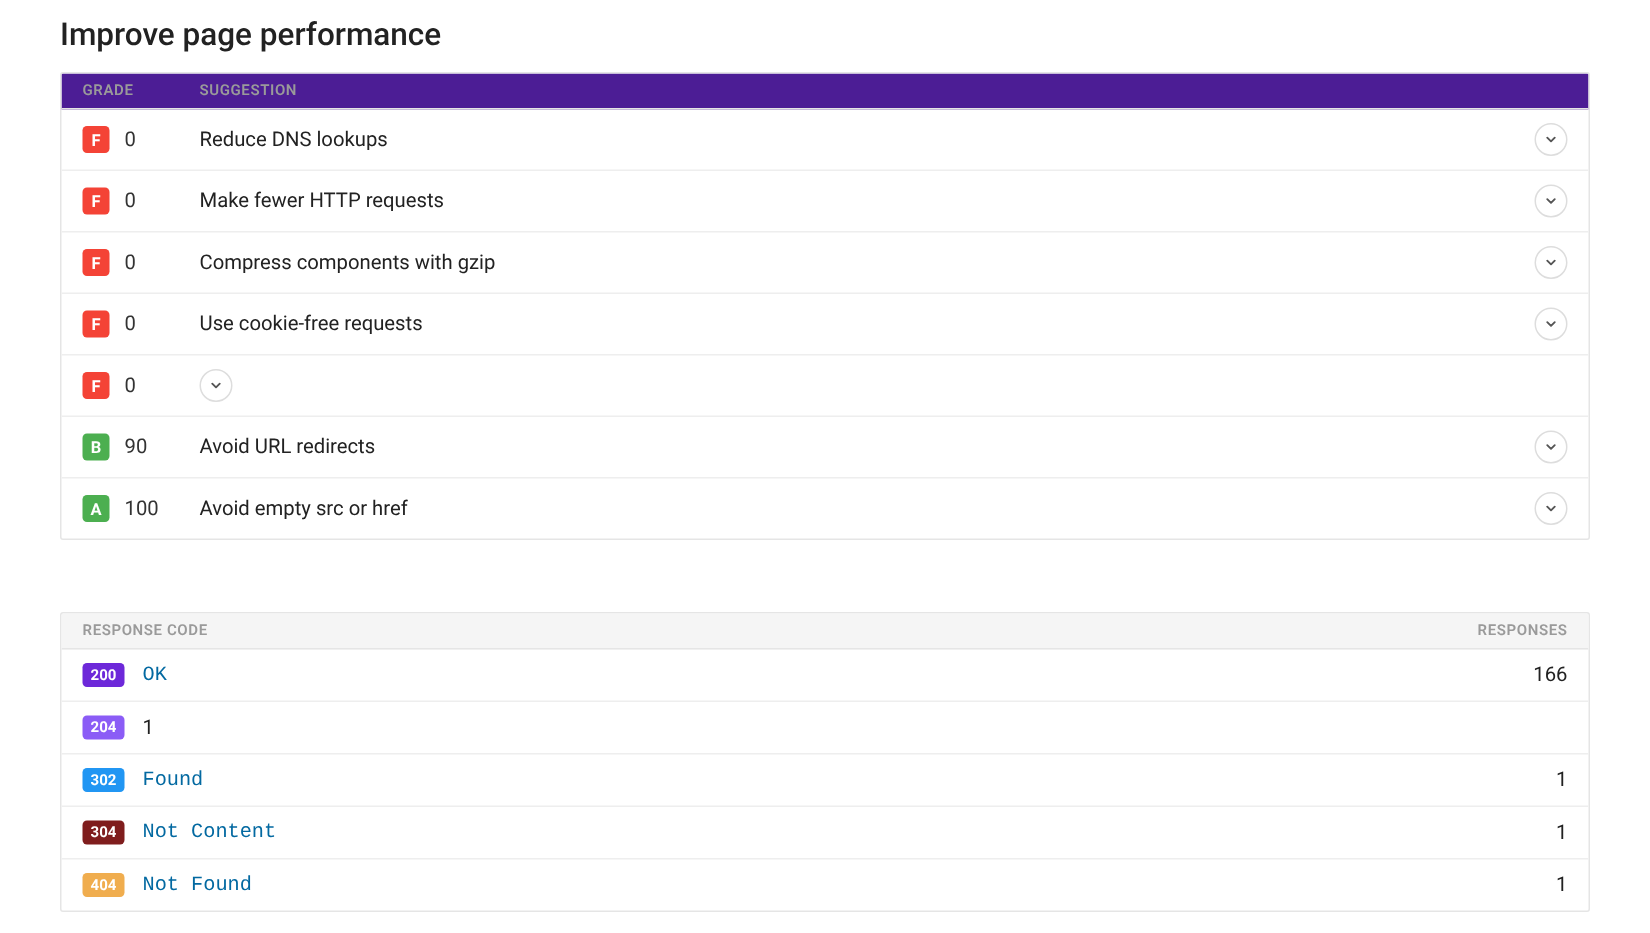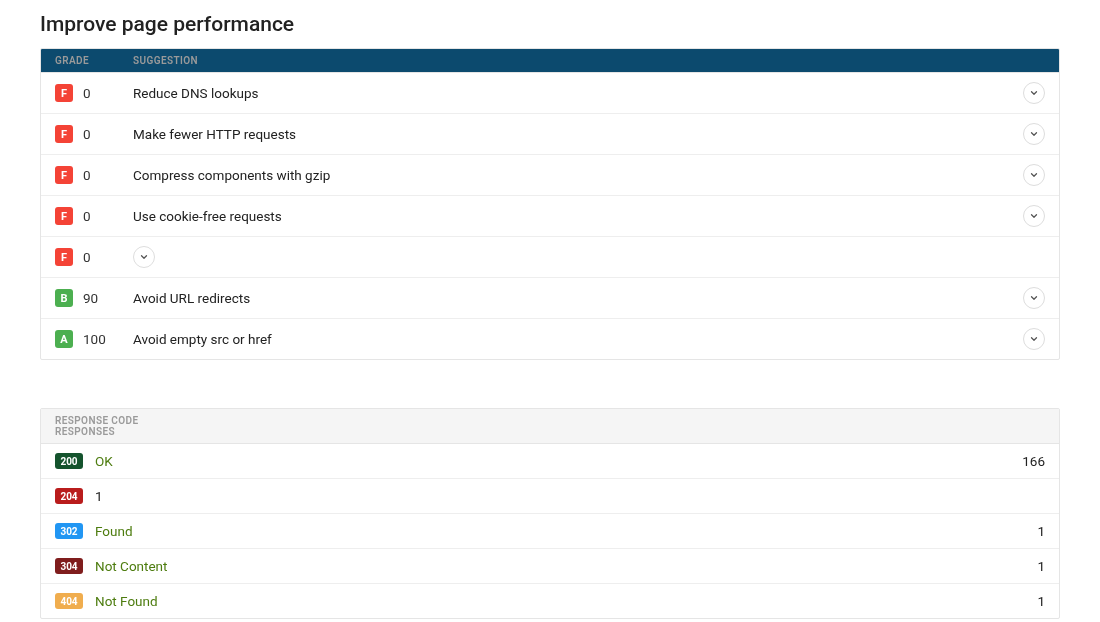--- a/index.html
+++ b/index.html
@@ -17,21 +17,21 @@
       margin-bottom: 12px;
       margin-top: 0;
     }
     .panel {
       border: 1px solid #e5e5e5;
       border-radius: 2px;
       overflow: hidden;
     }
     .panel-header {
       display: flex;
-      background: #0c4a6e;
+      background: #4c1d95;
       border-bottom: 1px solid #e5e5e5;
       padding: 6px 14px;
       font-size: 10px;
       font-weight: 600;
       letter-spacing: 0.4px;
       color: #9a9a9a;
       justify-content: space-between;
     }
     .col-grade { width: 78px; }
     .col-suggestion { flex: 1; }
@@ -82,21 +82,20 @@
     .section2 { margin-top: 48px; }
     .resp-header {
       display: flex;
       background: #f5f5f5;
       border-bottom: 1px solid #e5e5e5;
       padding: 6px 14px;
       font-size: 10px;
       font-weight: 600;
       letter-spacing: 0.4px;
       color: #9a9a9a;
-      flex-direction: column;
     }
     .resp-header .left { flex: 1; }
     .resp-header .right { }
     .resp-row {
       display: flex;
       align-items: center;
       border-bottom: 1px solid #eee;
       padding: 9px 14px;
       font-size: 13.5px;
     }
@@ -107,26 +106,26 @@
       justify-content: center;
       min-width: 28px;
       height: 16px;
       padding: 0 4px;
       border-radius: 3px;
       color: #fff;
       font-size: 10px;
       font-weight: 700;
       margin-right: 12px;
     }
-    .code-200 { background: #14532d; }
-    .code-204 { background: #b91c1c; }
+    .code-200 { background: #6d28d9; }
+    .code-204 { background: #8b5cf6; }
     .code-302 { background: #2196f3; text-align: right; }
     .code-304 { background: #7f1d1d; }
     .code-404 { background: #f0ad4e; }
-    .resp-name { flex: 1; color: #4d7c0f; }
+    .resp-name { flex: 1; color: #0369a1; font-family: Liberation Mono, monospace; }
     .resp-count { color: #222; }
   </style>
 </head>
 <body>
 
 <h2 class="section-title">Improve page performance</h2>
 <div class="panel">
   <div class="panel-header">
     <div class="col-grade">GRADE</div>
     <div class="col-suggestion">SUGGESTION</div>

